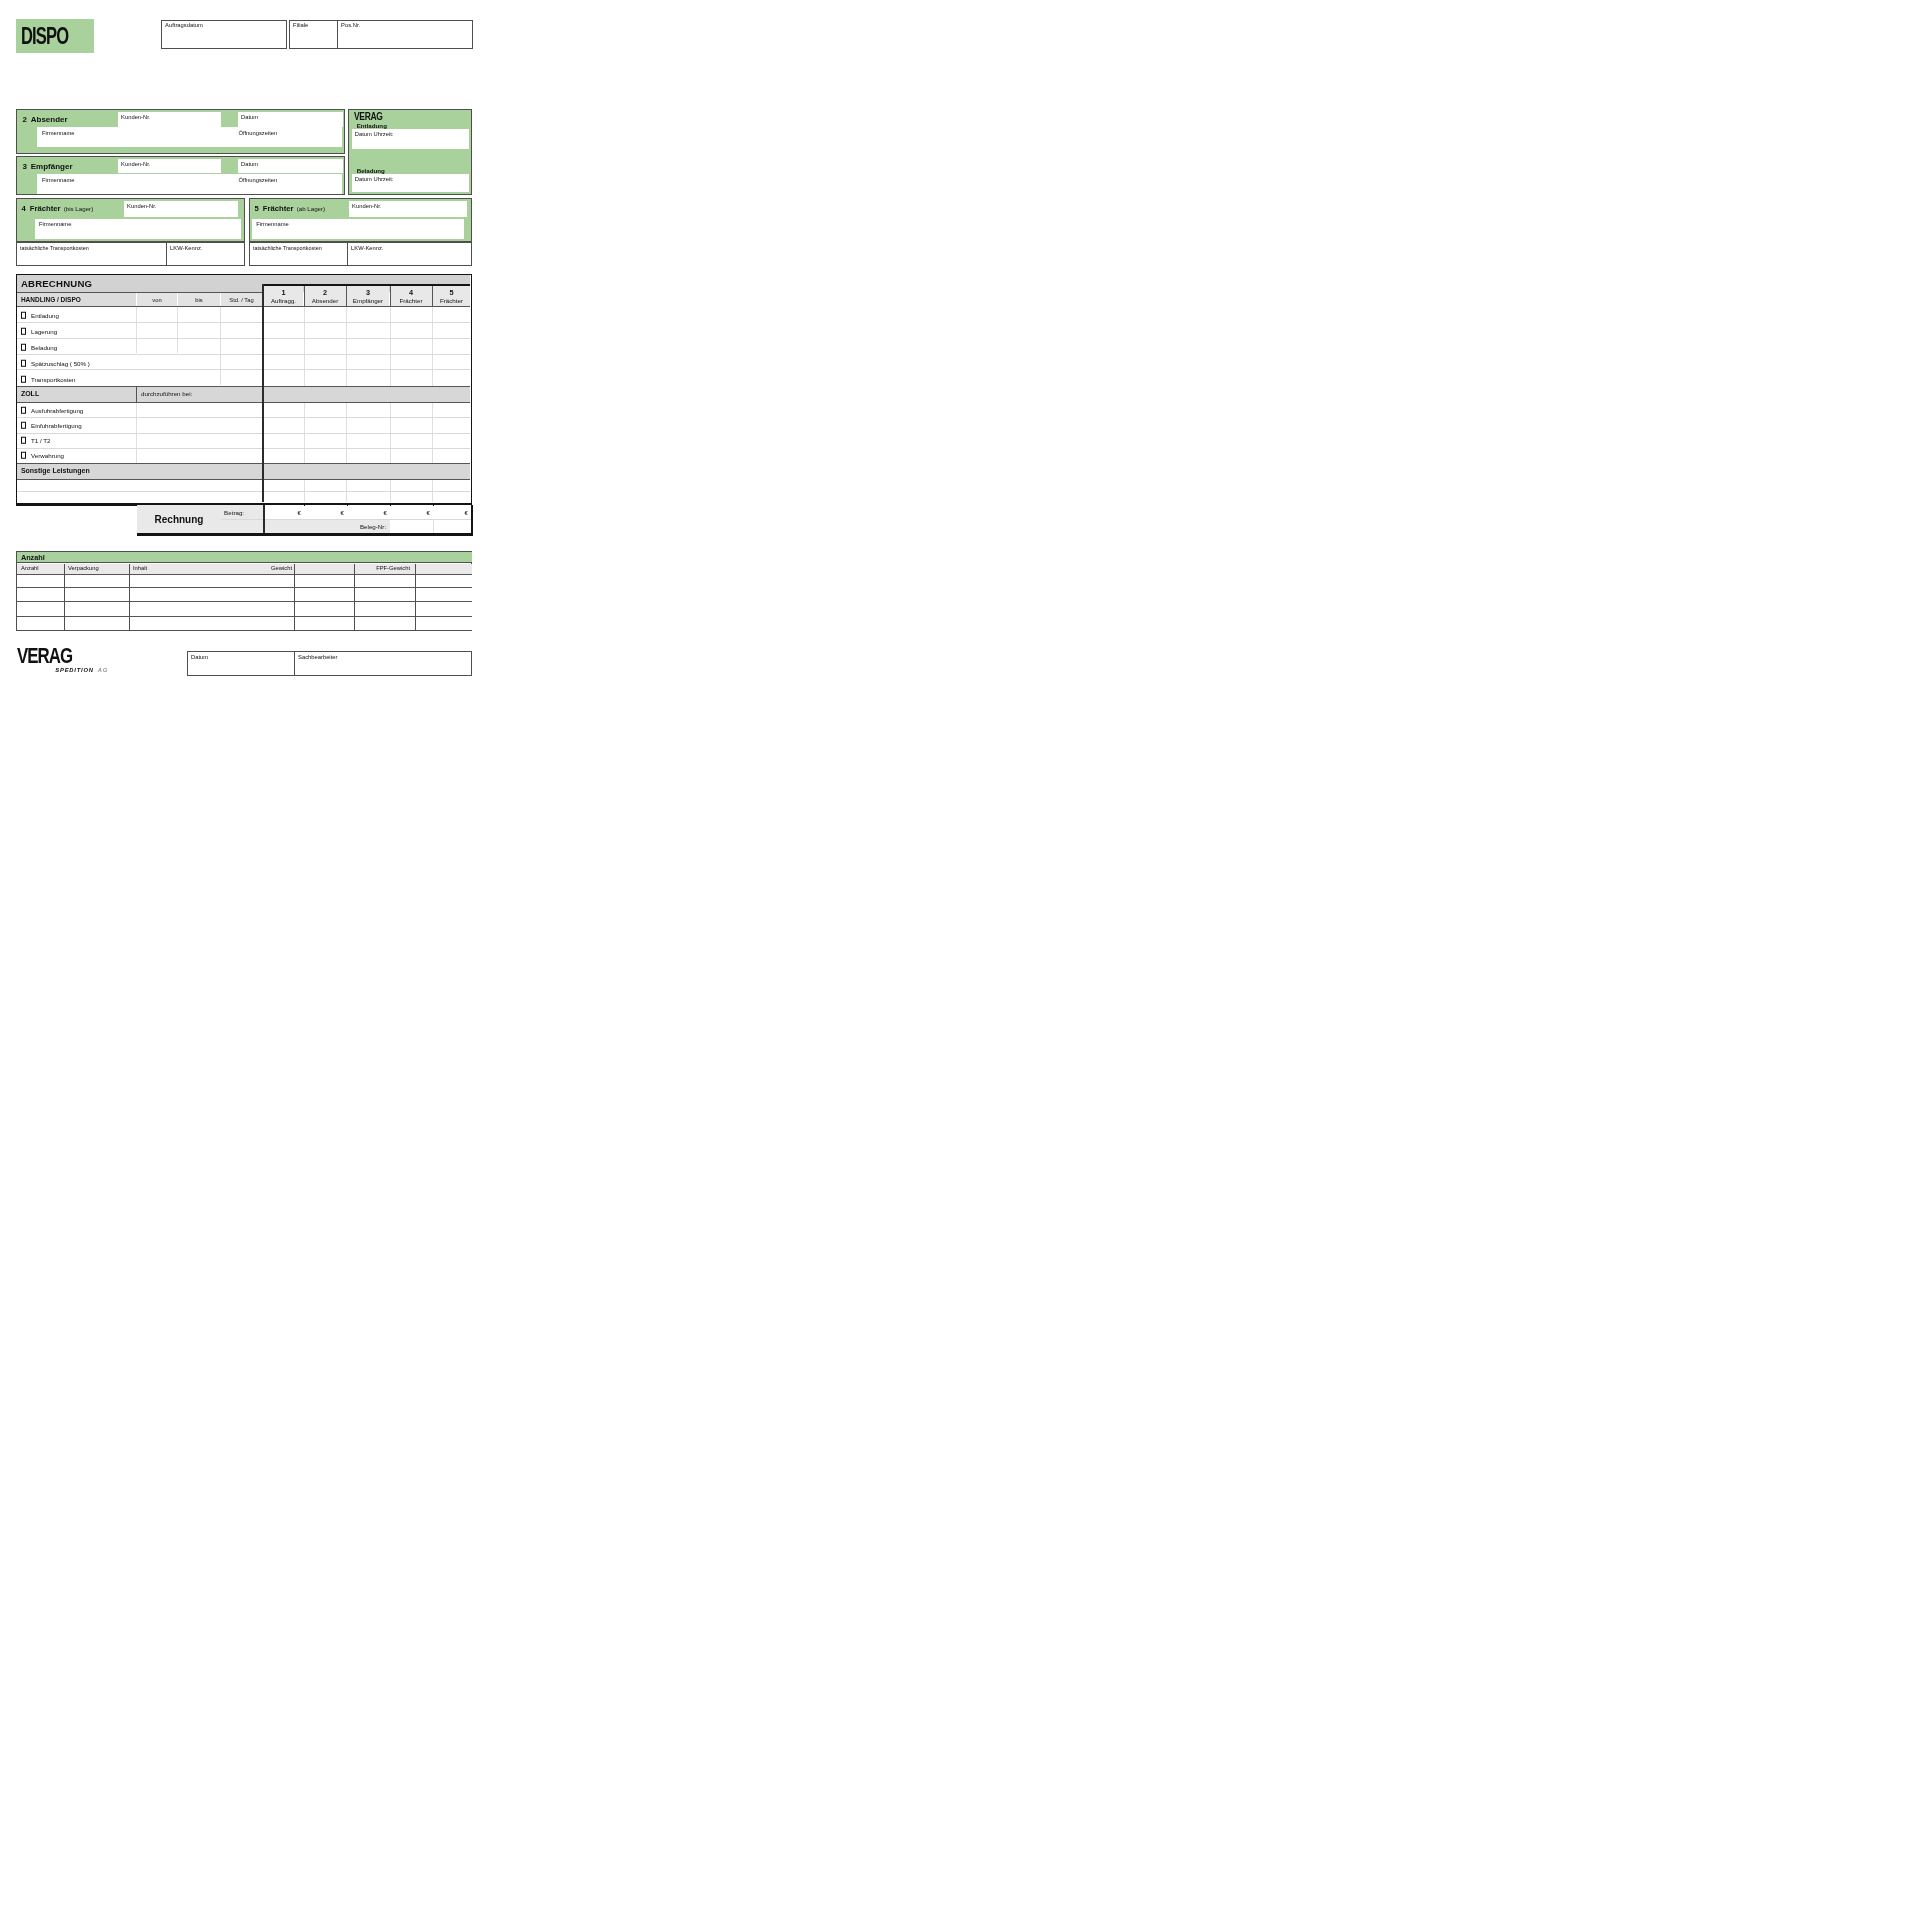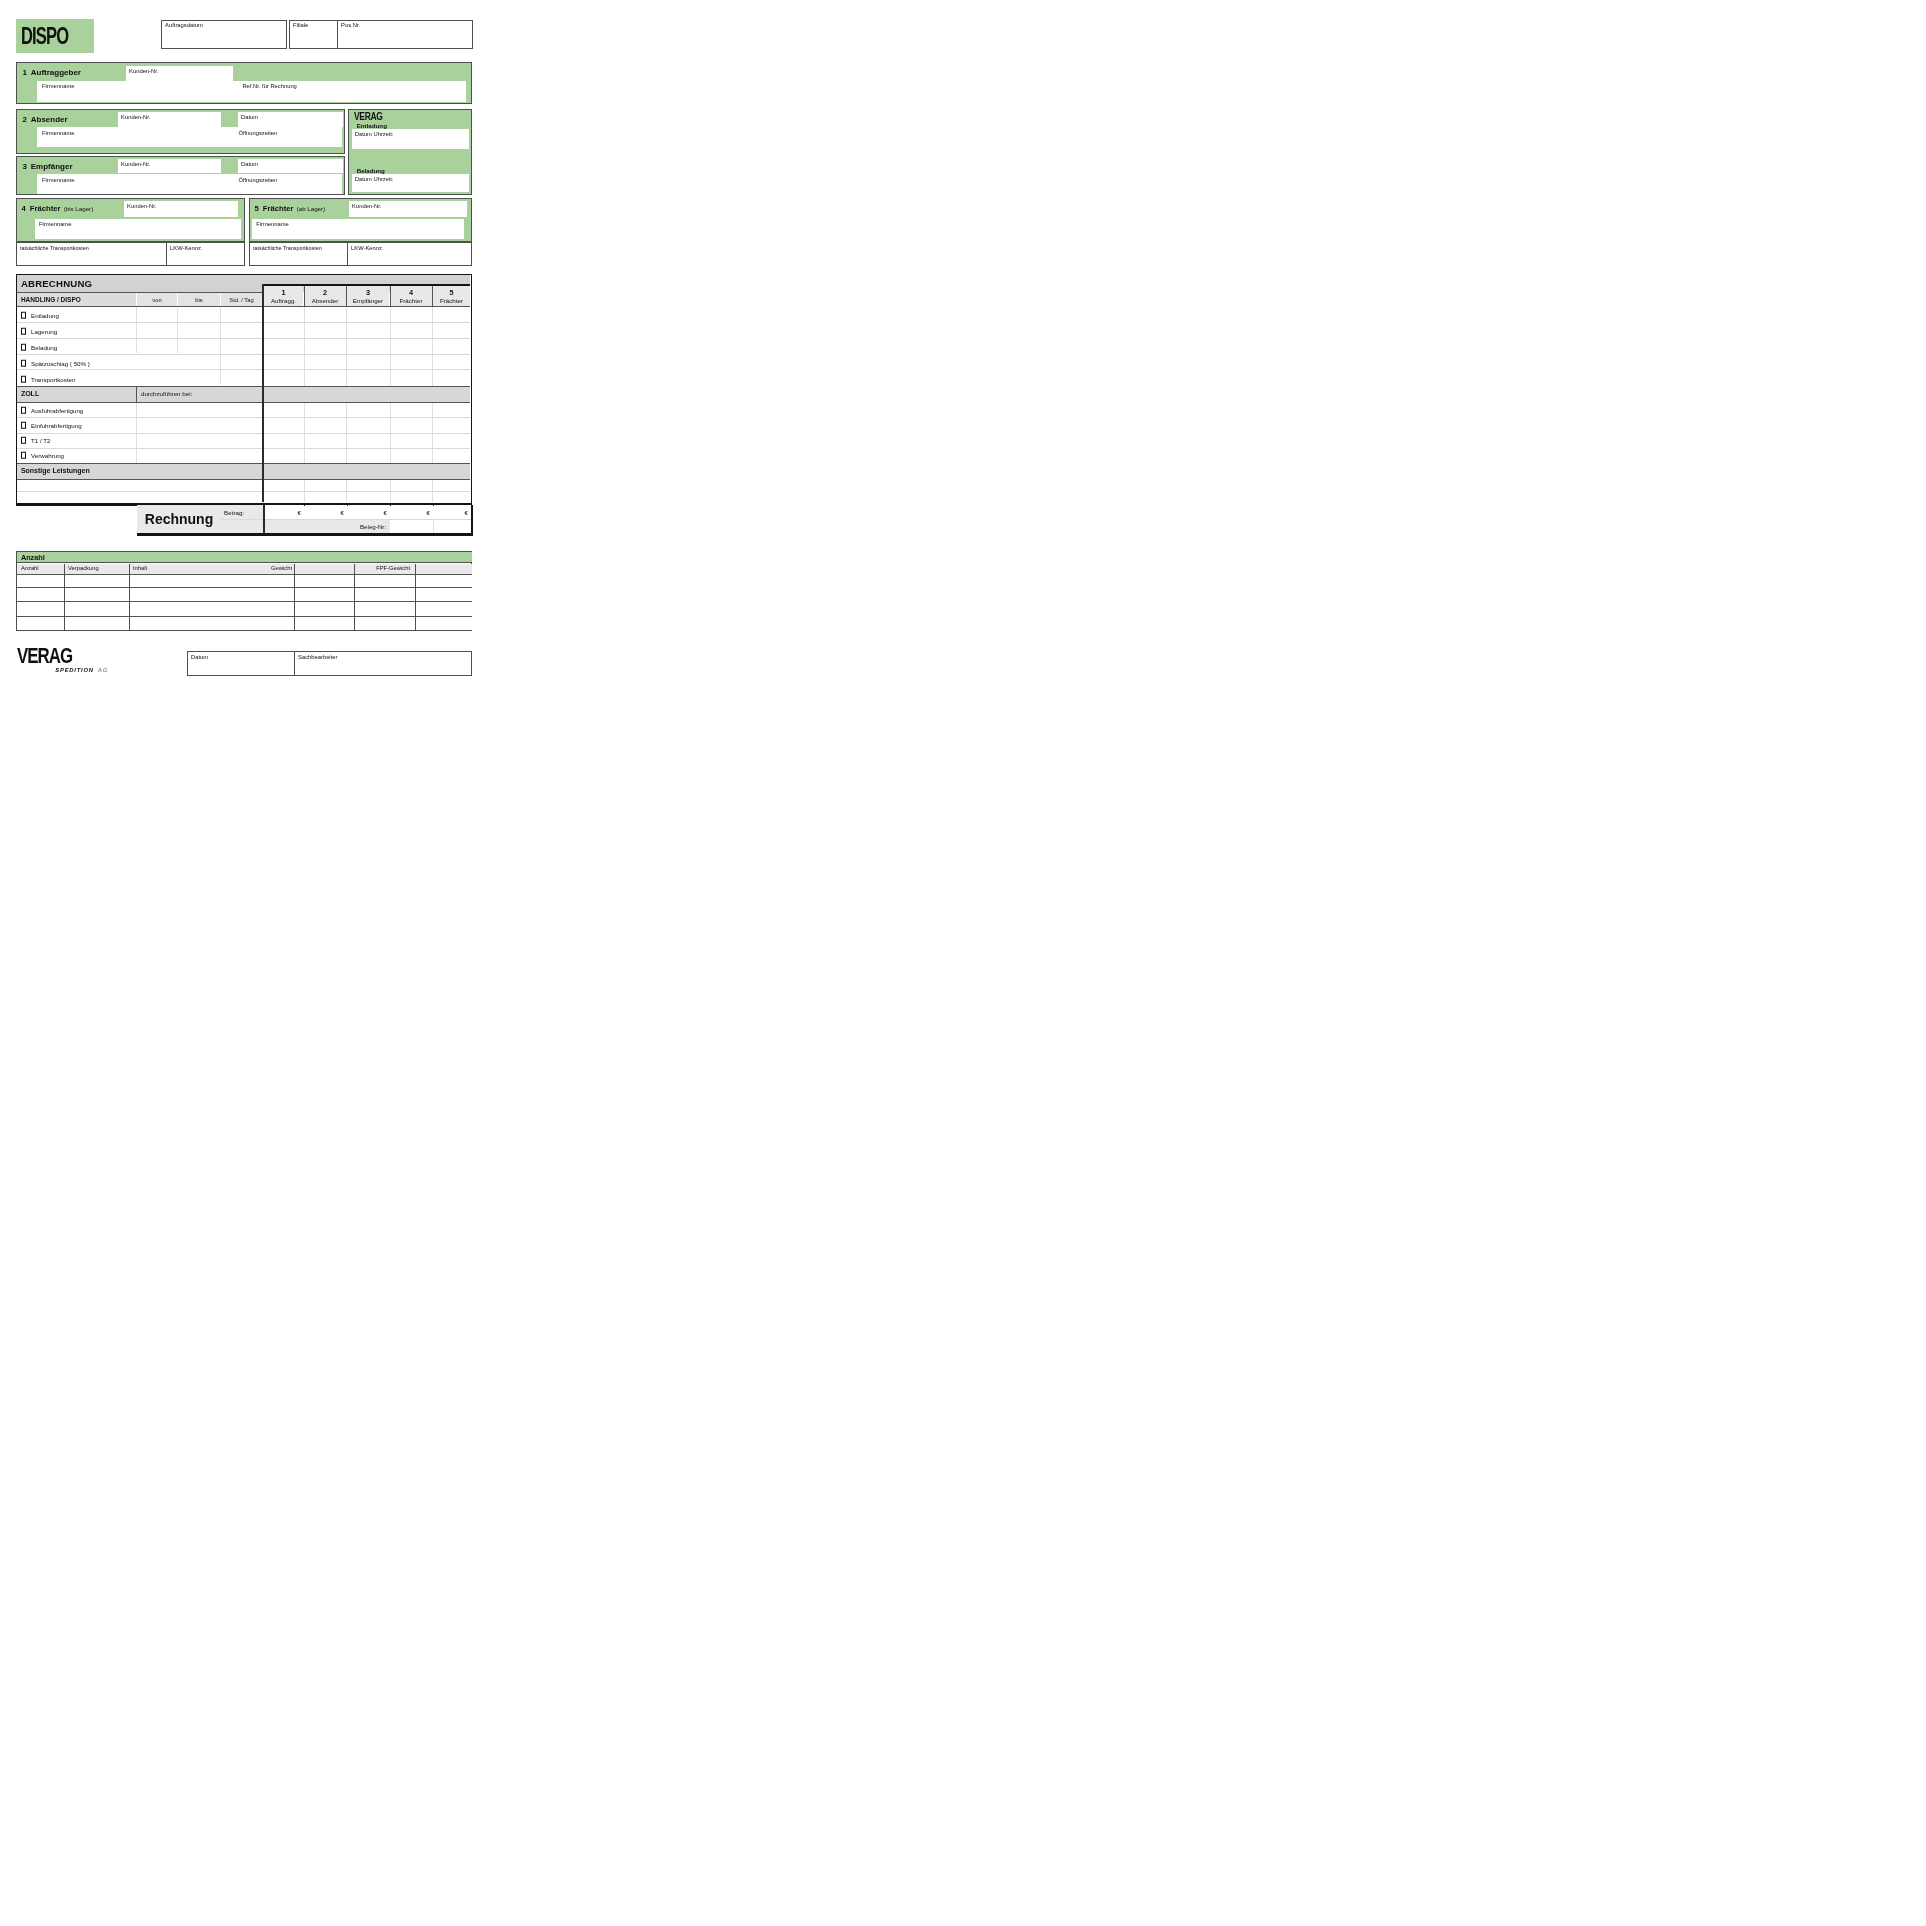--- a/index.html
+++ b/index.html
@@ -51,32 +51,20 @@
   <div class="abs bxt white" style="left:289px;top:19.6px;width:184px;height:29px">
     <div class="abs" style="left:0;top:0;width:47px;height:100%">
       <div class="cellpad lbl">Filiale</div>
     </div>
     <div class="abs" style="left:47px;top:0;width:0.8px;height:100%;background:var(--bd)"></div>
     <div class="abs" style="left:48px;top:0;right:0;height:100%">
       <div class="cellpad lbl">Pos.Nr.</div>
     </div>
   </div>
 
-  <div class="abs green bx" style="left:16px;top:62px;width:456px;height:42px;border-top-width:1.5px">
-    <div class="abs sec-title" style="left:5.4px;top:4.6px">
-      <span class="n">1</span><span>Auftraggeber</span>
-    </div>
-    <div class="abs white" style="left:109px;top:2.7px;width:107px;height:15px">
-      <div class="cellpad lbl">Kunden-Nr.</div>
-    </div>
-    <div class="abs white" style="left:20.4px;top:17.7px;width:429px;height:21px">
-      <div class="abs lbl" style="left:4.6px;top:2.7px">Firmenname</div>
-      <div class="abs lbl" style="left:205px;top:2.7px">Ref.Nr. für Rechnung</div>
-    </div>
-  </div>
 
   <div class="abs green bx" style="left:16px;top:109px;width:329px;height:45px;border-top-width:1.5px">
     <div class="abs sec-title" style="left:5.4px;top:5.4px">
       <span class="n">2</span><span>Absender</span>
     </div>
     <div class="abs white" style="left:101px;top:2.3px;width:103px;height:14.3px">
       <div class="cellpad lbl">Kunden-Nr.</div>
     </div>
     <div class="abs white" style="left:221px;top:2.3px;width:105px;height:14.3px">
       <div class="cellpad lbl">Datum</div>
@@ -284,21 +272,21 @@
     <div class="darkh" style="left:0;top:204px;width:453px;height:1.2px"></div>
     <div class="abs" style="left:0;top:205px;width:453px;height:11.2px"></div>
     <div class="abs" style="left:0;top:217px;width:453px;height:9.6px"></div>
 
     <div class="abs" style="left:245px;top:9.2px;width:2.3px;height:218px;background:#2b2b2b"></div>
   </div>
 
   <div class="abs" style="left:137px;top:505px;width:336px;height:31px">
     <div class="abs" style="left:0;top:0;width:84px;height:28px;background:#e9e9e9">
       <div class="ctr" style="height:100%">
-          <b style="font-size:14px">Rechnung</b>
+          <b style="font-size:10px">Rechnung</b>
         </div>
     </div>
     <div class="abs" style="left:84px;top:0;width:42px;height:14.3px;background:#e9e9e9">
       <span style="position:absolute;left:3.1px;top:3.5px;font-size:6.2px">Betrag:</span>
     </div>
 
     <div class="abs white" style="left:128px;top:0;width:39px;height:14.3px">
       <span style="position:absolute;right:3.1px;top:3.5px;font-size:6.2px">€</span>
     </div>
     <div class="abs white" style="left:168px;top:0;width:42px;height:14.3px">

